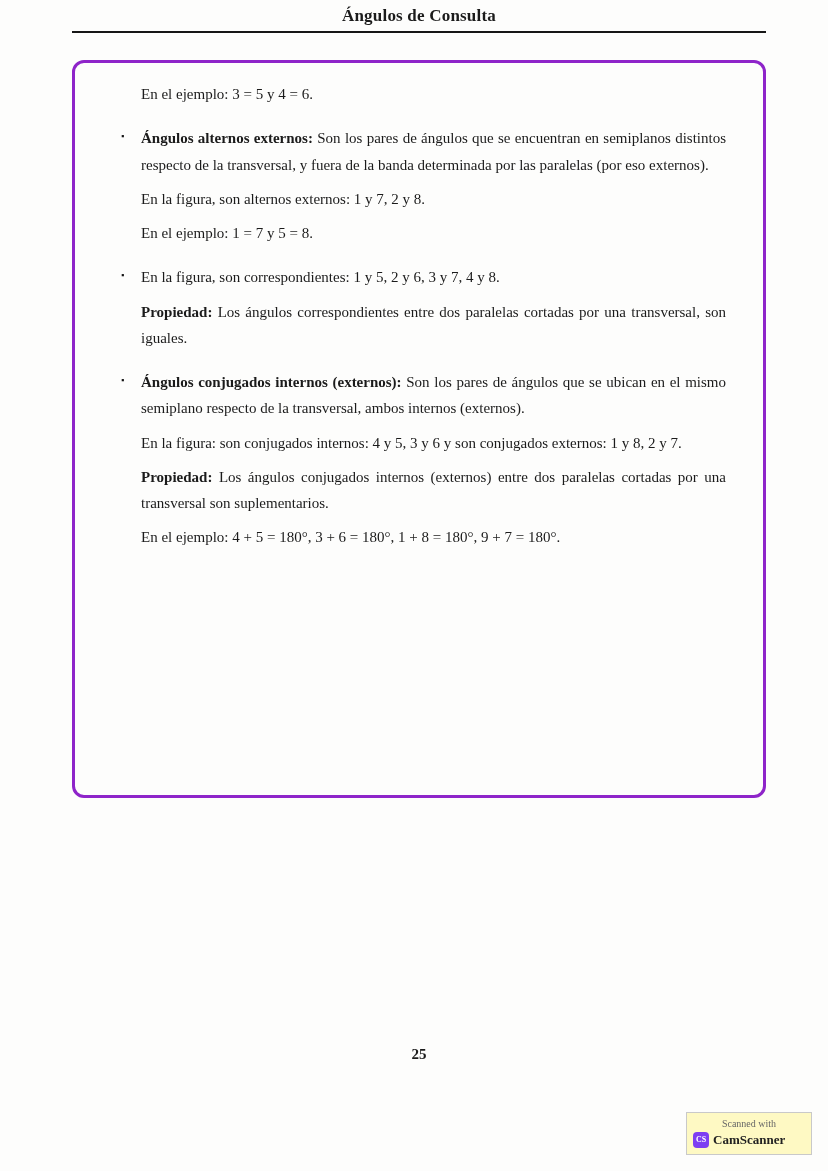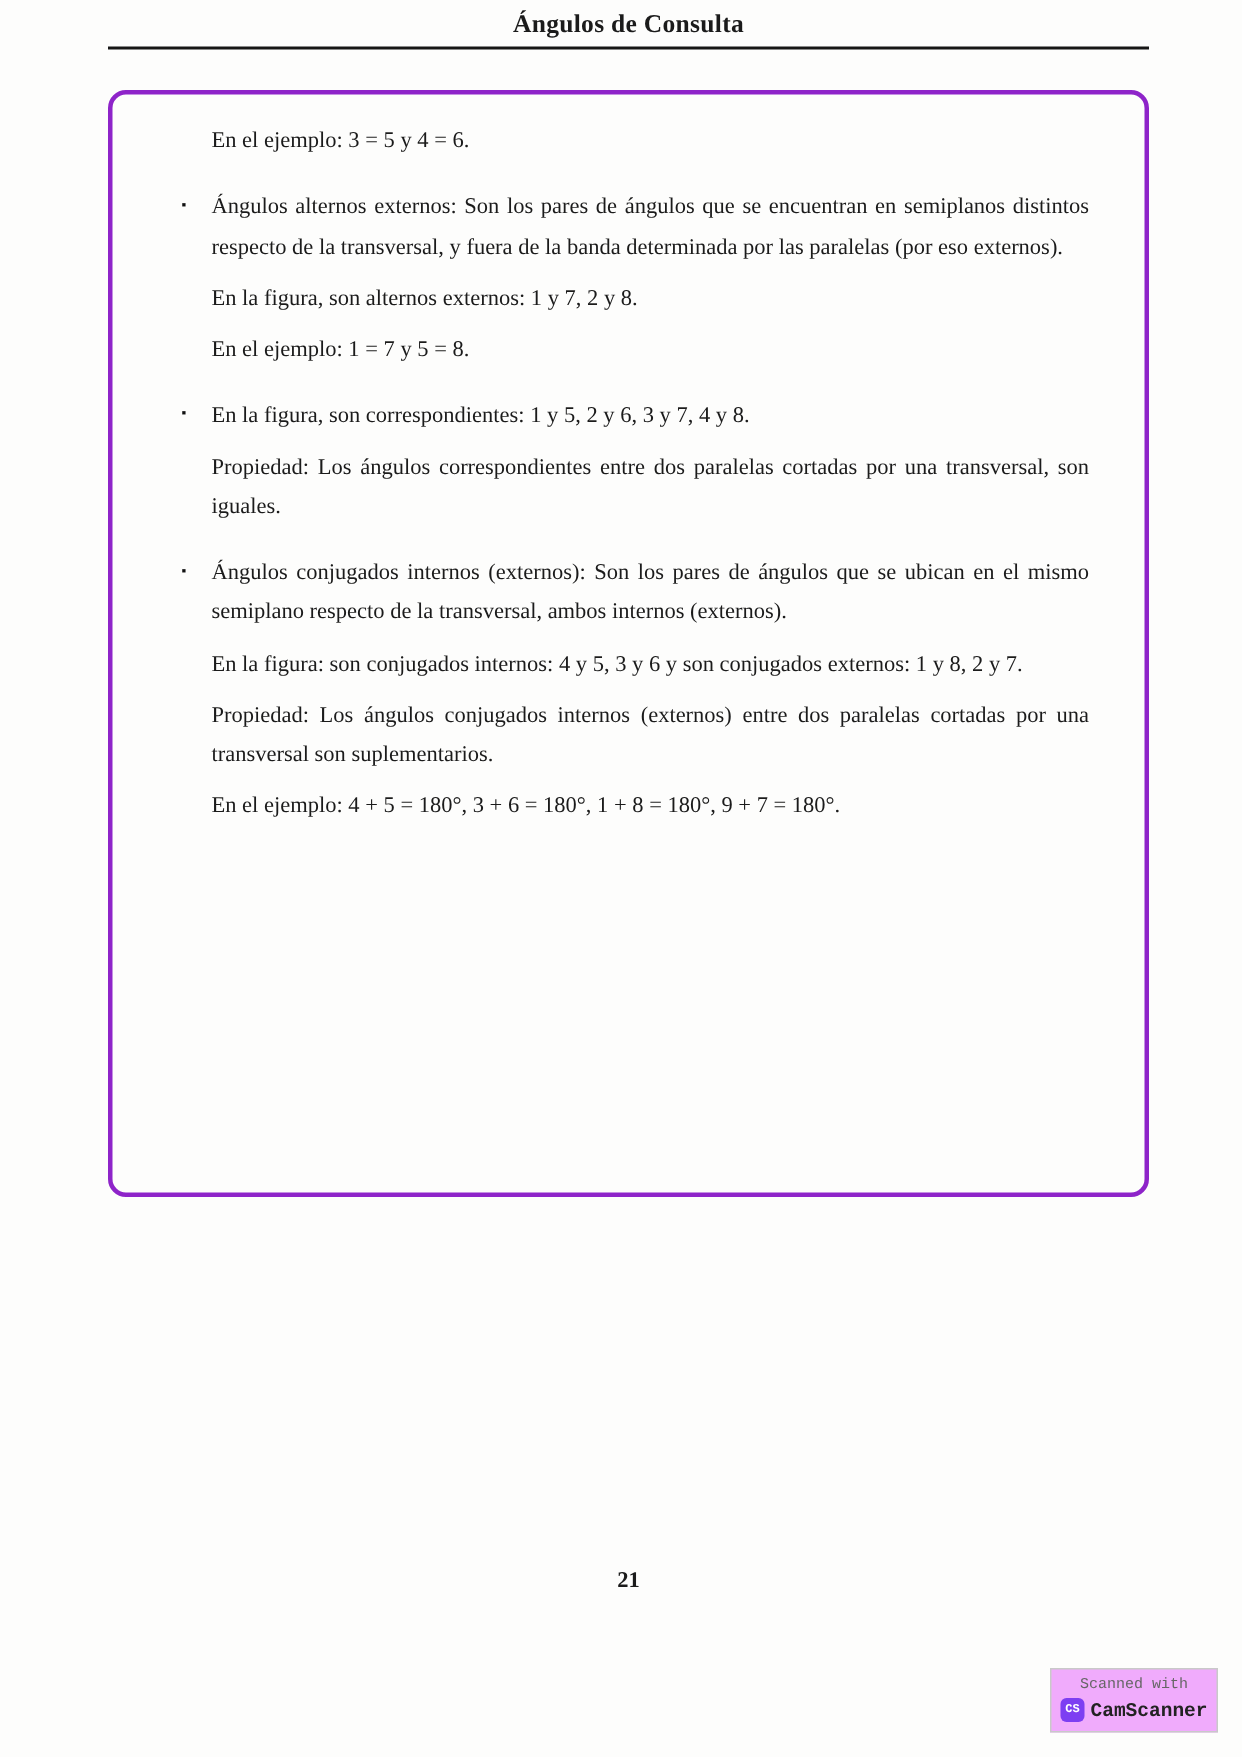--- a/index.html
+++ b/index.html
@@ -59,55 +59,55 @@
     margin-top: 18px;
   }
   .bullet {
     position: absolute;
     left: -2px;
     top: 7px;
     font-size: 9px;
     color: #111;
     line-height: 1;
   }
-  .term, .prop-label { font-weight: normal; }
+  .term, .prop-label { font-weight: bold; }
 
   
   .page-number {
     position: absolute;
     top: 1046px;
     left: 72px;
     width: 694px;
     text-align: center;
     font-size: 15px;
     font-weight: bold;
   }
 
   
   .scan-badge {
     position: absolute;
     top: 1112px;
     right: 16px;
-    width: 112px;
+    width: 126px;
     box-sizing: border-box;
     border: 1px solid #c9c9c9;
-    background: #f0abfc;
+    background: #fef9c3;
     padding: 5px 6px 6px 6px;
     text-align: center;
-    font-family: Liberation Mono, monospace;
+    font-family: Liberation Serif, serif;
   }
   .scan-line1 {
     font-size: 10px;
     color: #666;
     margin-bottom: 3px;
   }
   .scan-line2 {
     display: flex;
     align-items: center;
-    justify-content: space-between;
+    justify-content: flex-start;
     gap: 4px;
   }
   .cs-logo {
     display: inline-flex;
     align-items: center;
     justify-content: center;
     width: 16px;
     height: 16px;
     border-radius: 4px;
     background: #7d3ff2;
@@ -162,21 +162,21 @@
     <p class="para">En la figura: son conjugados internos: 4 y 5, 3 y 6 y son conjugados externos: 1 y 8, 2 y 7.</p>
     <p class="para">
       <span class="prop-label">Propiedad:</span>
       <span>Los ángulos conjugados internos (externos) entre dos paralelas cortadas por una transversal son suplementarios.</span>
     </p>
     <p class="para noj">En el ejemplo: 4 + 5 = 180°, 3 + 6 = 180°, 1 + 8 = 180°, 9 + 7 = 180°.</p>
   </div>
 
 </div>
 
-<div class="page-number">21</div>
+<div class="page-number">25</div>
 
 <div class="scan-badge">
   <div class="scan-line1">Scanned with</div>
   <div class="scan-line2">
     <span class="cs-logo">CS</span>
     <span class="cs-name">CamScanner</span>
   </div>
 </div>
 
 </body></html>

